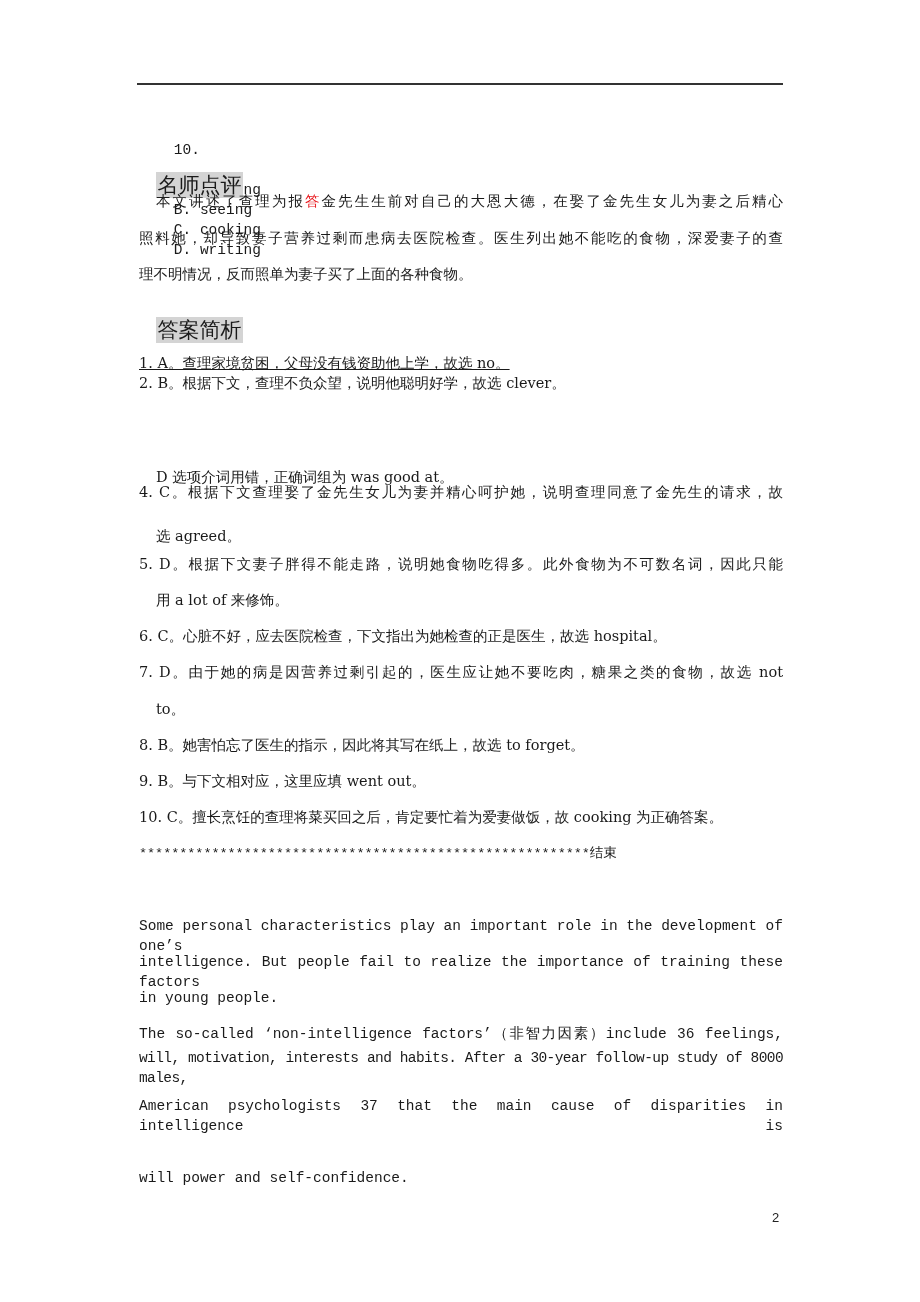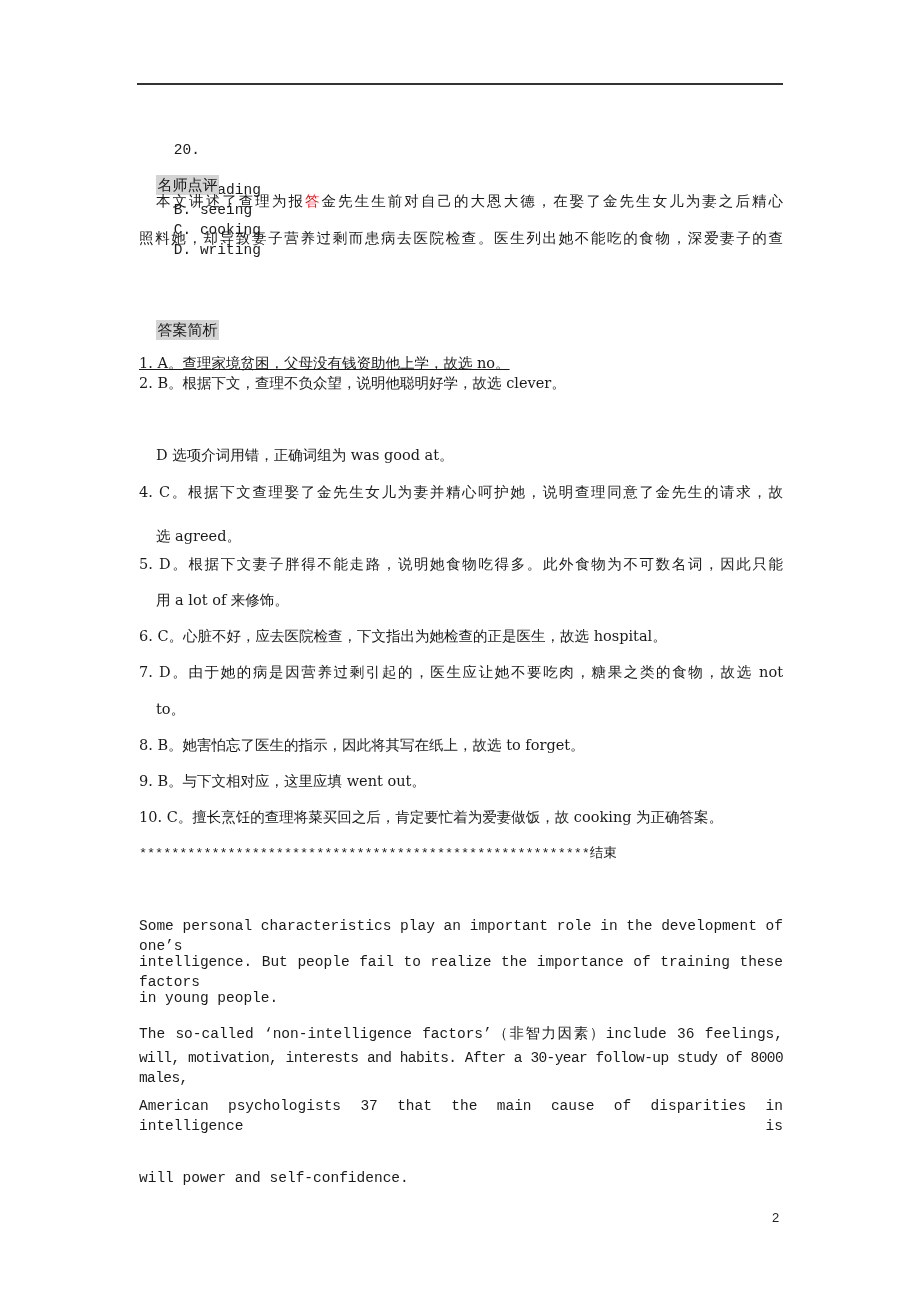--- a/index.html
+++ b/index.html
@@ -2,56 +2,57 @@
 <html><head>
   <meta charset="utf-8">
   <style>
     html, body { margin: 0; padding: 0; background: #ffffff; }
     body { width: 920px; height: 1302px; position: relative; overflow: hidden;
            font-family: "DejaVu Serif", "Liberation Serif", serif; color: #1a1a1a; }
     .page { position: absolute; left: 0; top: 0; width: 920px; height: 1302px; }
     .rule { position: absolute; left: 137px; top: 83px; width: 646px; height: 2px; background: #333; }
     .line { position: absolute; left: 139px; font-size: 14.5px; line-height: 20px; white-space: pre; letter-spacing: 0; }
     .mono { font-family: "Liberation Mono", "DejaVu Sans Mono", monospace; font-size: 14.5px; }
-    .hl { background: #d4d4d4; padding: 1px 2px 1px 1px; margin-left: -1px; font-size: 15px; }
+    .hl { background: #d4d4d4; padding: 1px 2px 1px 1px; margin-left: -1px; font-size: 21px; }
     .red { color: #e8161c; }
     .indent { left: 156px; }
     .justify { width: 644px; text-align: justify; text-align-last: justify; white-space: normal; }
     .opt { display: inline-block; }
     .pagenum { position: absolute; left: 772px; top: 1210px; font-family: "Liberation Sans", sans-serif; font-size: 13px; color: #222; }
   </style>
 </head>
 <body>
 
 <div class="page">
   <div class="rule"></div>
 
   <div class="line mono" style="top:120px;">
-    <span>20.</span>
+    <span>10.</span>
     <span class="opt" style="width:8px;"></span>
     <span class="opt" style="width:150px;">A. reading</span>
     <span class="opt" style="width:130px;">B. seeing</span>
     <span class="opt" style="width:130px;">C. cooking</span>
     <span class="opt">D. writing</span>
   </div>
 
   <div class="line" style="top:155px;">
     <span class="hl">名师点评</span>
   </div>
 
   <div class="line indent justify" style="top:191px; width:627px;"><span>本文讲述了查理为报</span><span class="red">答</span><span>金先生生前对自己的大恩大德，在娶了金先生女儿为妻之后精心</span></div>
   <div class="line justify" style="top:228px;">照料她，却导致妻子营养过剩而患病去医院检查。医生列出她不能吃的食物，深爱妻子的查</div>
+  <div class="line" style="top:264px;">理不明情况，反而照单为妻子买了上面的各种食物。</div>
 
   <div class="line" style="top:300px;">
     <span class="hl">答案简析</span>
   </div>
 
   <div class="line" style="top:353px;text-decoration:underline;">1. A。查理家境贫困，父母没有钱资助他上学，故选 no。</div>
   <div class="line" style="top:373px;">2. B。根据下文，查理不负众望，说明他聪明好学，故选 clever。</div>
-  <div class="line indent" style="top:445px;text-align:right;">D 选项介词用错，正确词组为 was good at。</div>
+  <div class="line indent" style="top:467px;text-align:right;">D 选项介词用错，正确词组为 was good at。</div>
   <div class="line justify" style="top:482px;">4. C。根据下文查理娶了金先生女儿为妻并精心呵护她，说明查理同意了金先生的请求，故</div>
   <div class="line indent" style="top:518px;margin-top:8px;">选 agreed。</div>
   <div class="line justify" style="top:554px;">5. D。根据下文妻子胖得不能走路，说明她食物吃得多。此外食物为不可数名词，因此只能</div>
   <div class="line indent" style="top:590px;">用 a lot of 来修饰。</div>
   <div class="line" style="top:626px;">6. C。心脏不好，应去医院检查，下文指出为她检查的正是医生，故选 hospital。</div>
   <div class="line justify" style="top:662px;">7. D。由于她的病是因营养过剩引起的，医生应让她不要吃肉，糖果之类的食物，故选 not</div>
   <div class="line indent" style="top:699px;">to。</div>
   <div class="line" style="top:735px;">8. B。她害怕忘了医生的指示，因此将其写在纸上，故选 to forget。</div>
   <div class="line" style="top:771px;">9. B。与下文相对应，这里应填 went out。</div>
   <div class="line" style="top:807px;">10. C。擅长烹饪的查理将菜买回之后，肯定要忙着为爱妻做饭，故 cooking 为正确答案。</div>

